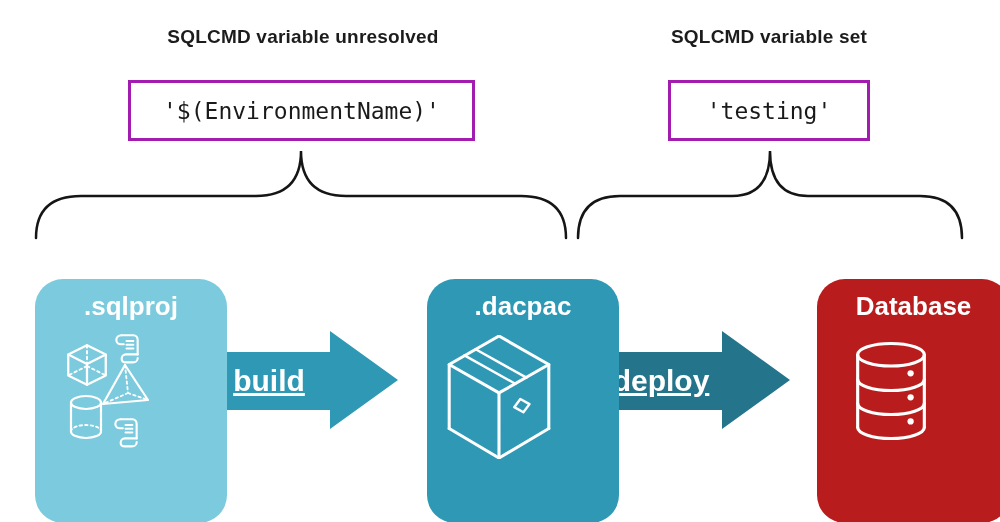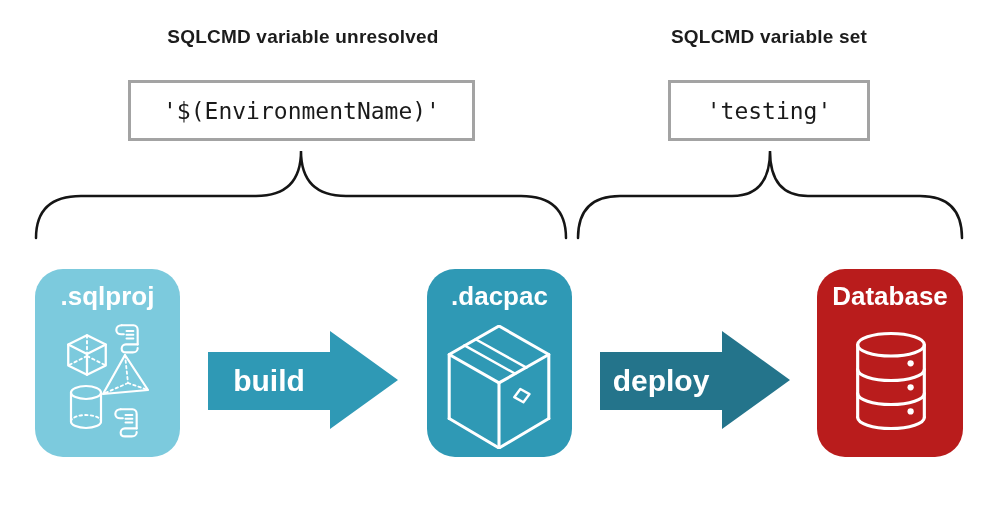--- a/index.html
+++ b/index.html
@@ -17,39 +17,40 @@
     text-align: center;
     font-size: 19px;
     font-weight: 700;
     color: #1c1c1c;
     letter-spacing: 0.2px;
   }
   #heading-left  { left: 103px; top: 26px; }
   #heading-right { left: 569px; top: 26px; }
   .code-box {
     position: absolute;
-    border: 3px solid #a3a3a3;
+    border: 3px solid #a21caf;
     background: #ffffff;
     display: flex;
     align-items: center;
     justify-content: center;
     font-family: "DejaVu Sans Mono", monospace;
     font-size: 23px;
     color: #1a1a1a;
     box-sizing: border-box;
   }
   #code-box-left  { left: 128px; top: 80px; width: 347px; height: 61px; }
   #code-box-right { left: 668px; top: 80px; width: 202px; height: 61px; }
   #overlay-svg { position: absolute; left: 0; top: 0; }
   .card {
     position: absolute;
-    top: 269px;
+    top: 279px;
     width: 145px;
-    height: 188px;
+    height: 244px;
     border-radius: 28px;
+    padding-left: 47px;
   }
   #card-sqlproj  { left: 35px;  background: #7ccadd; }
   #card-dacpac   { left: 427px; background: #2f99b5; }
   #card-database { left: 817px; width: 146px; background: #b91c1c; }
   .card-label {
     position: absolute;
     top: 12px;
     left: 0;
     width: 100%;
     text-align: center;
@@ -69,20 +70,21 @@
     position: absolute;
     top: 352px;
     width: 122px;
     height: 58px;
     display: flex;
     align-items: center;
     justify-content: center;
     font-size: 30px;
     font-weight: 700;
     color: #ffffff;
+    text-decoration: underline;
   }
   #arrow-label-build  { left: 208px; }
   #arrow-label-deploy { left: 600px; }
 </style>
 </head>
 <body>
 
 <div id="canvas">
 
   <div id="heading-left" class="heading">SQLCMD variable unresolved</div>

